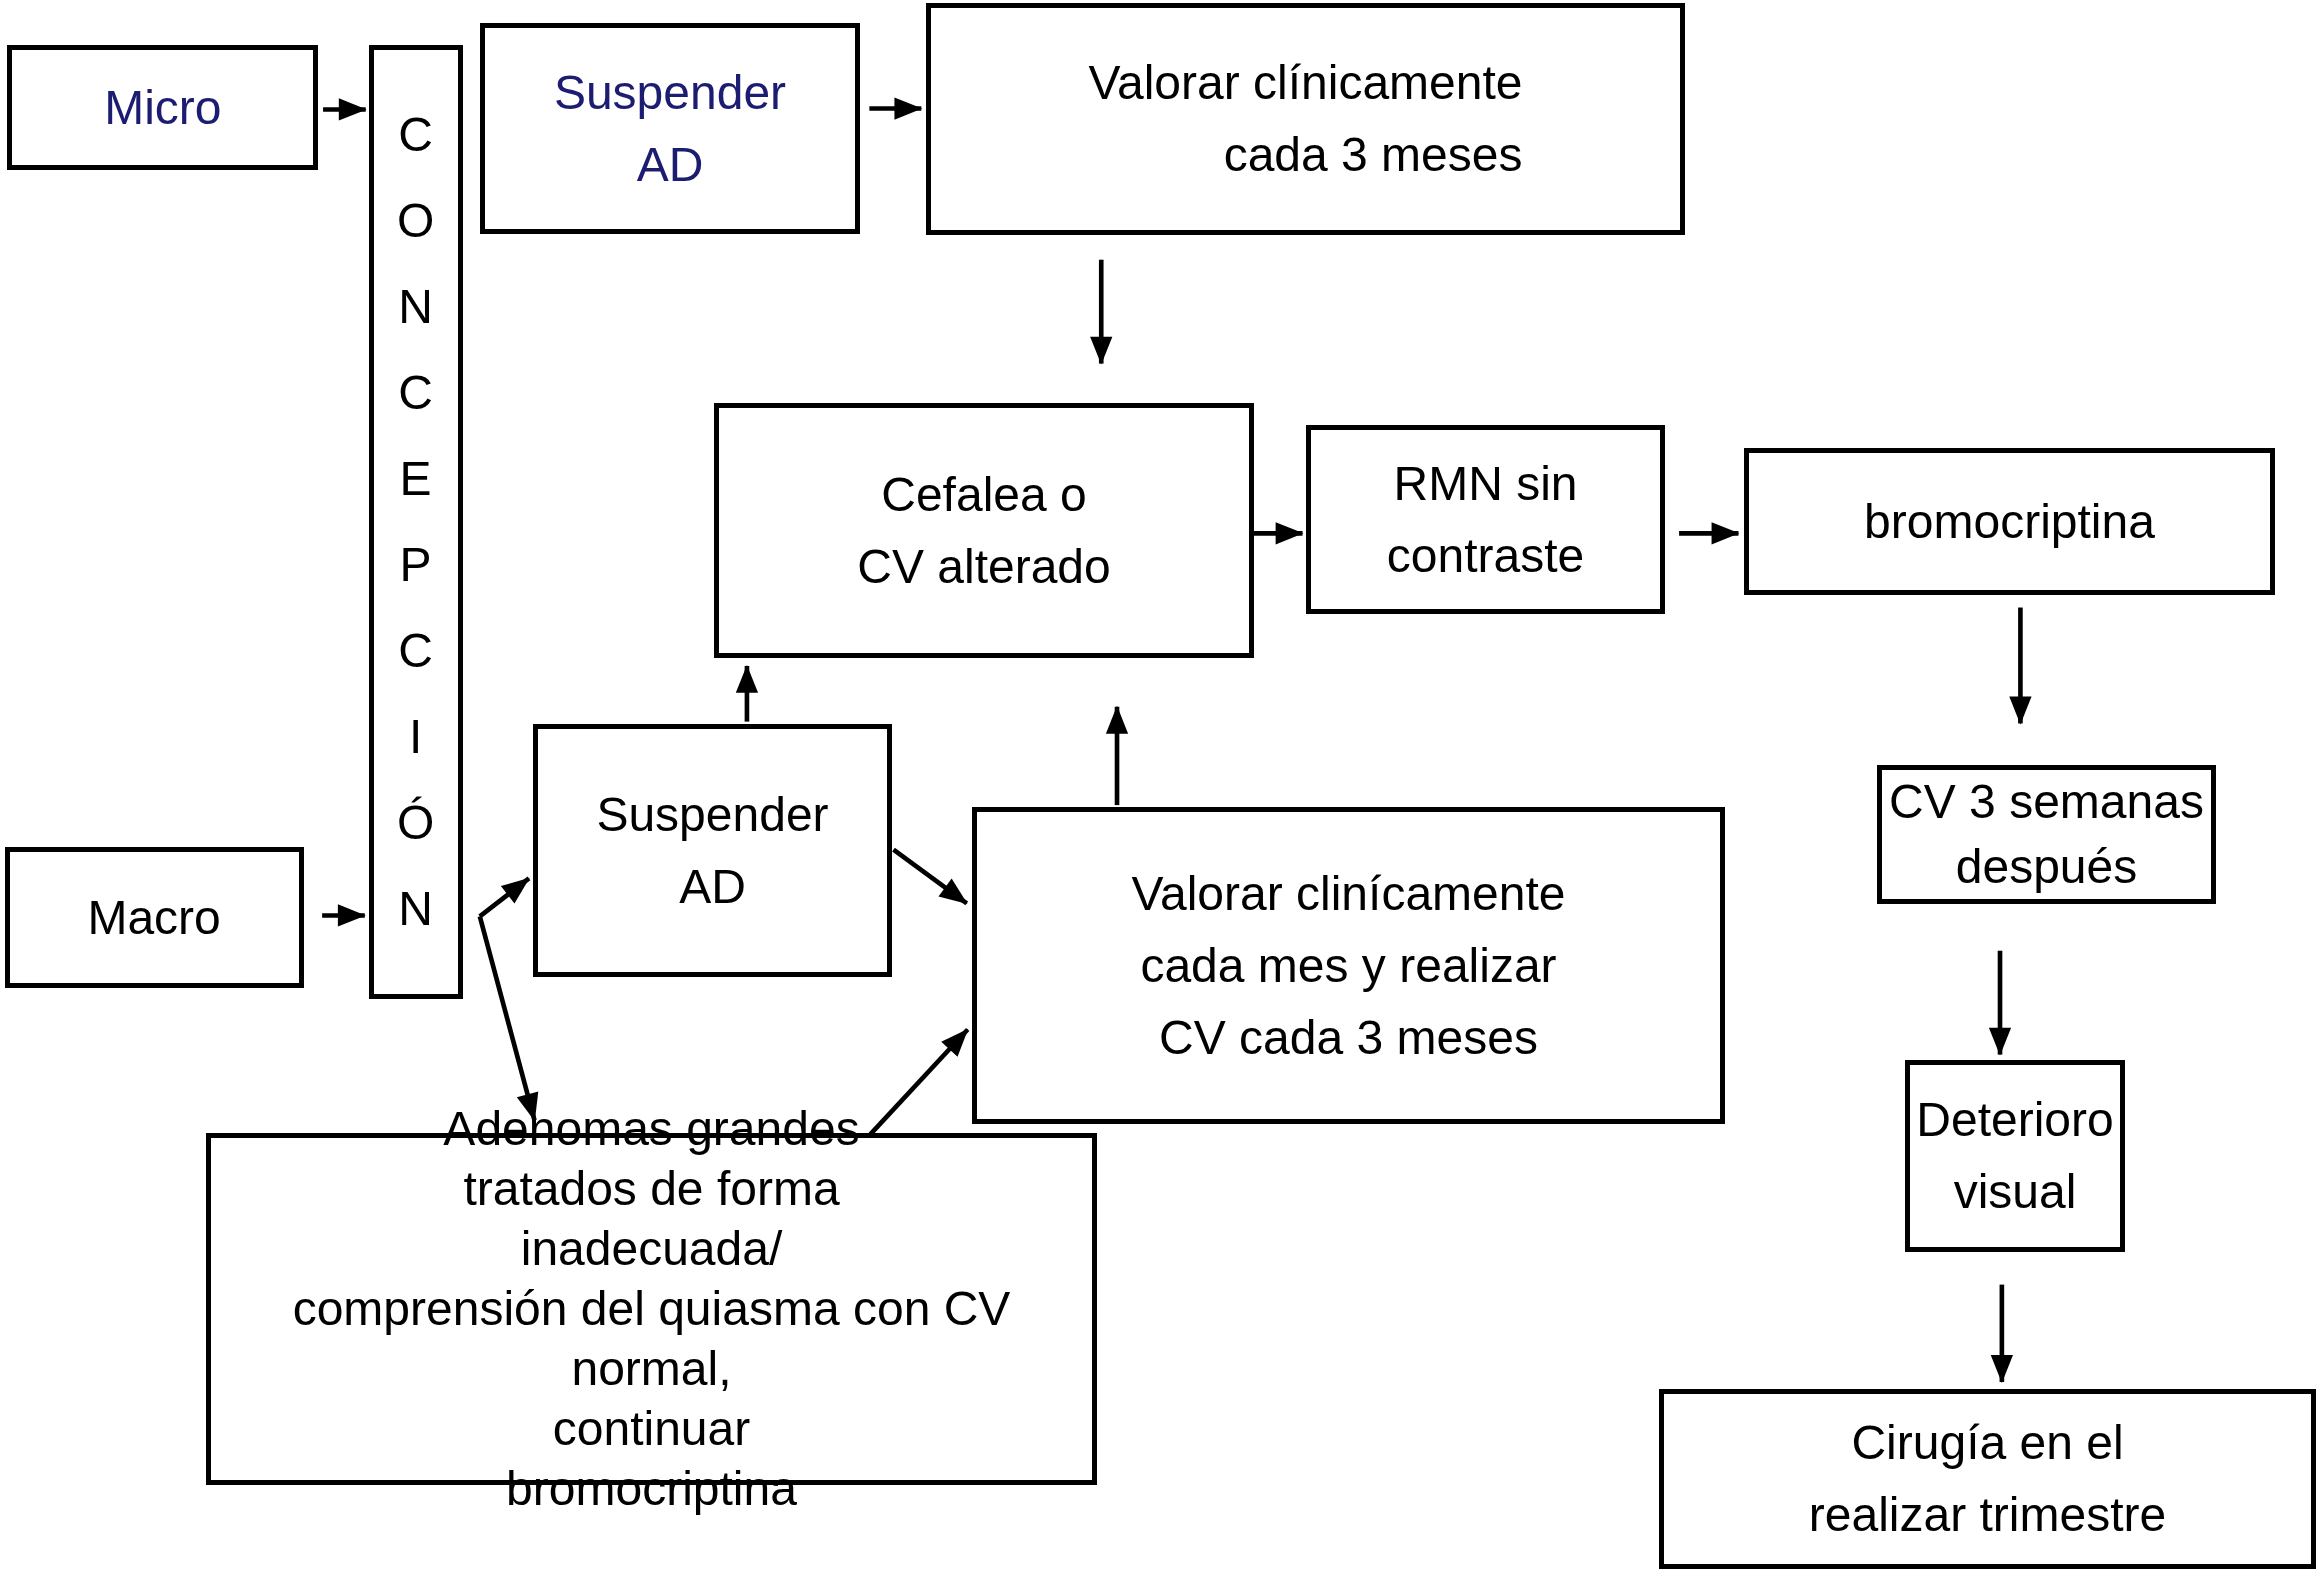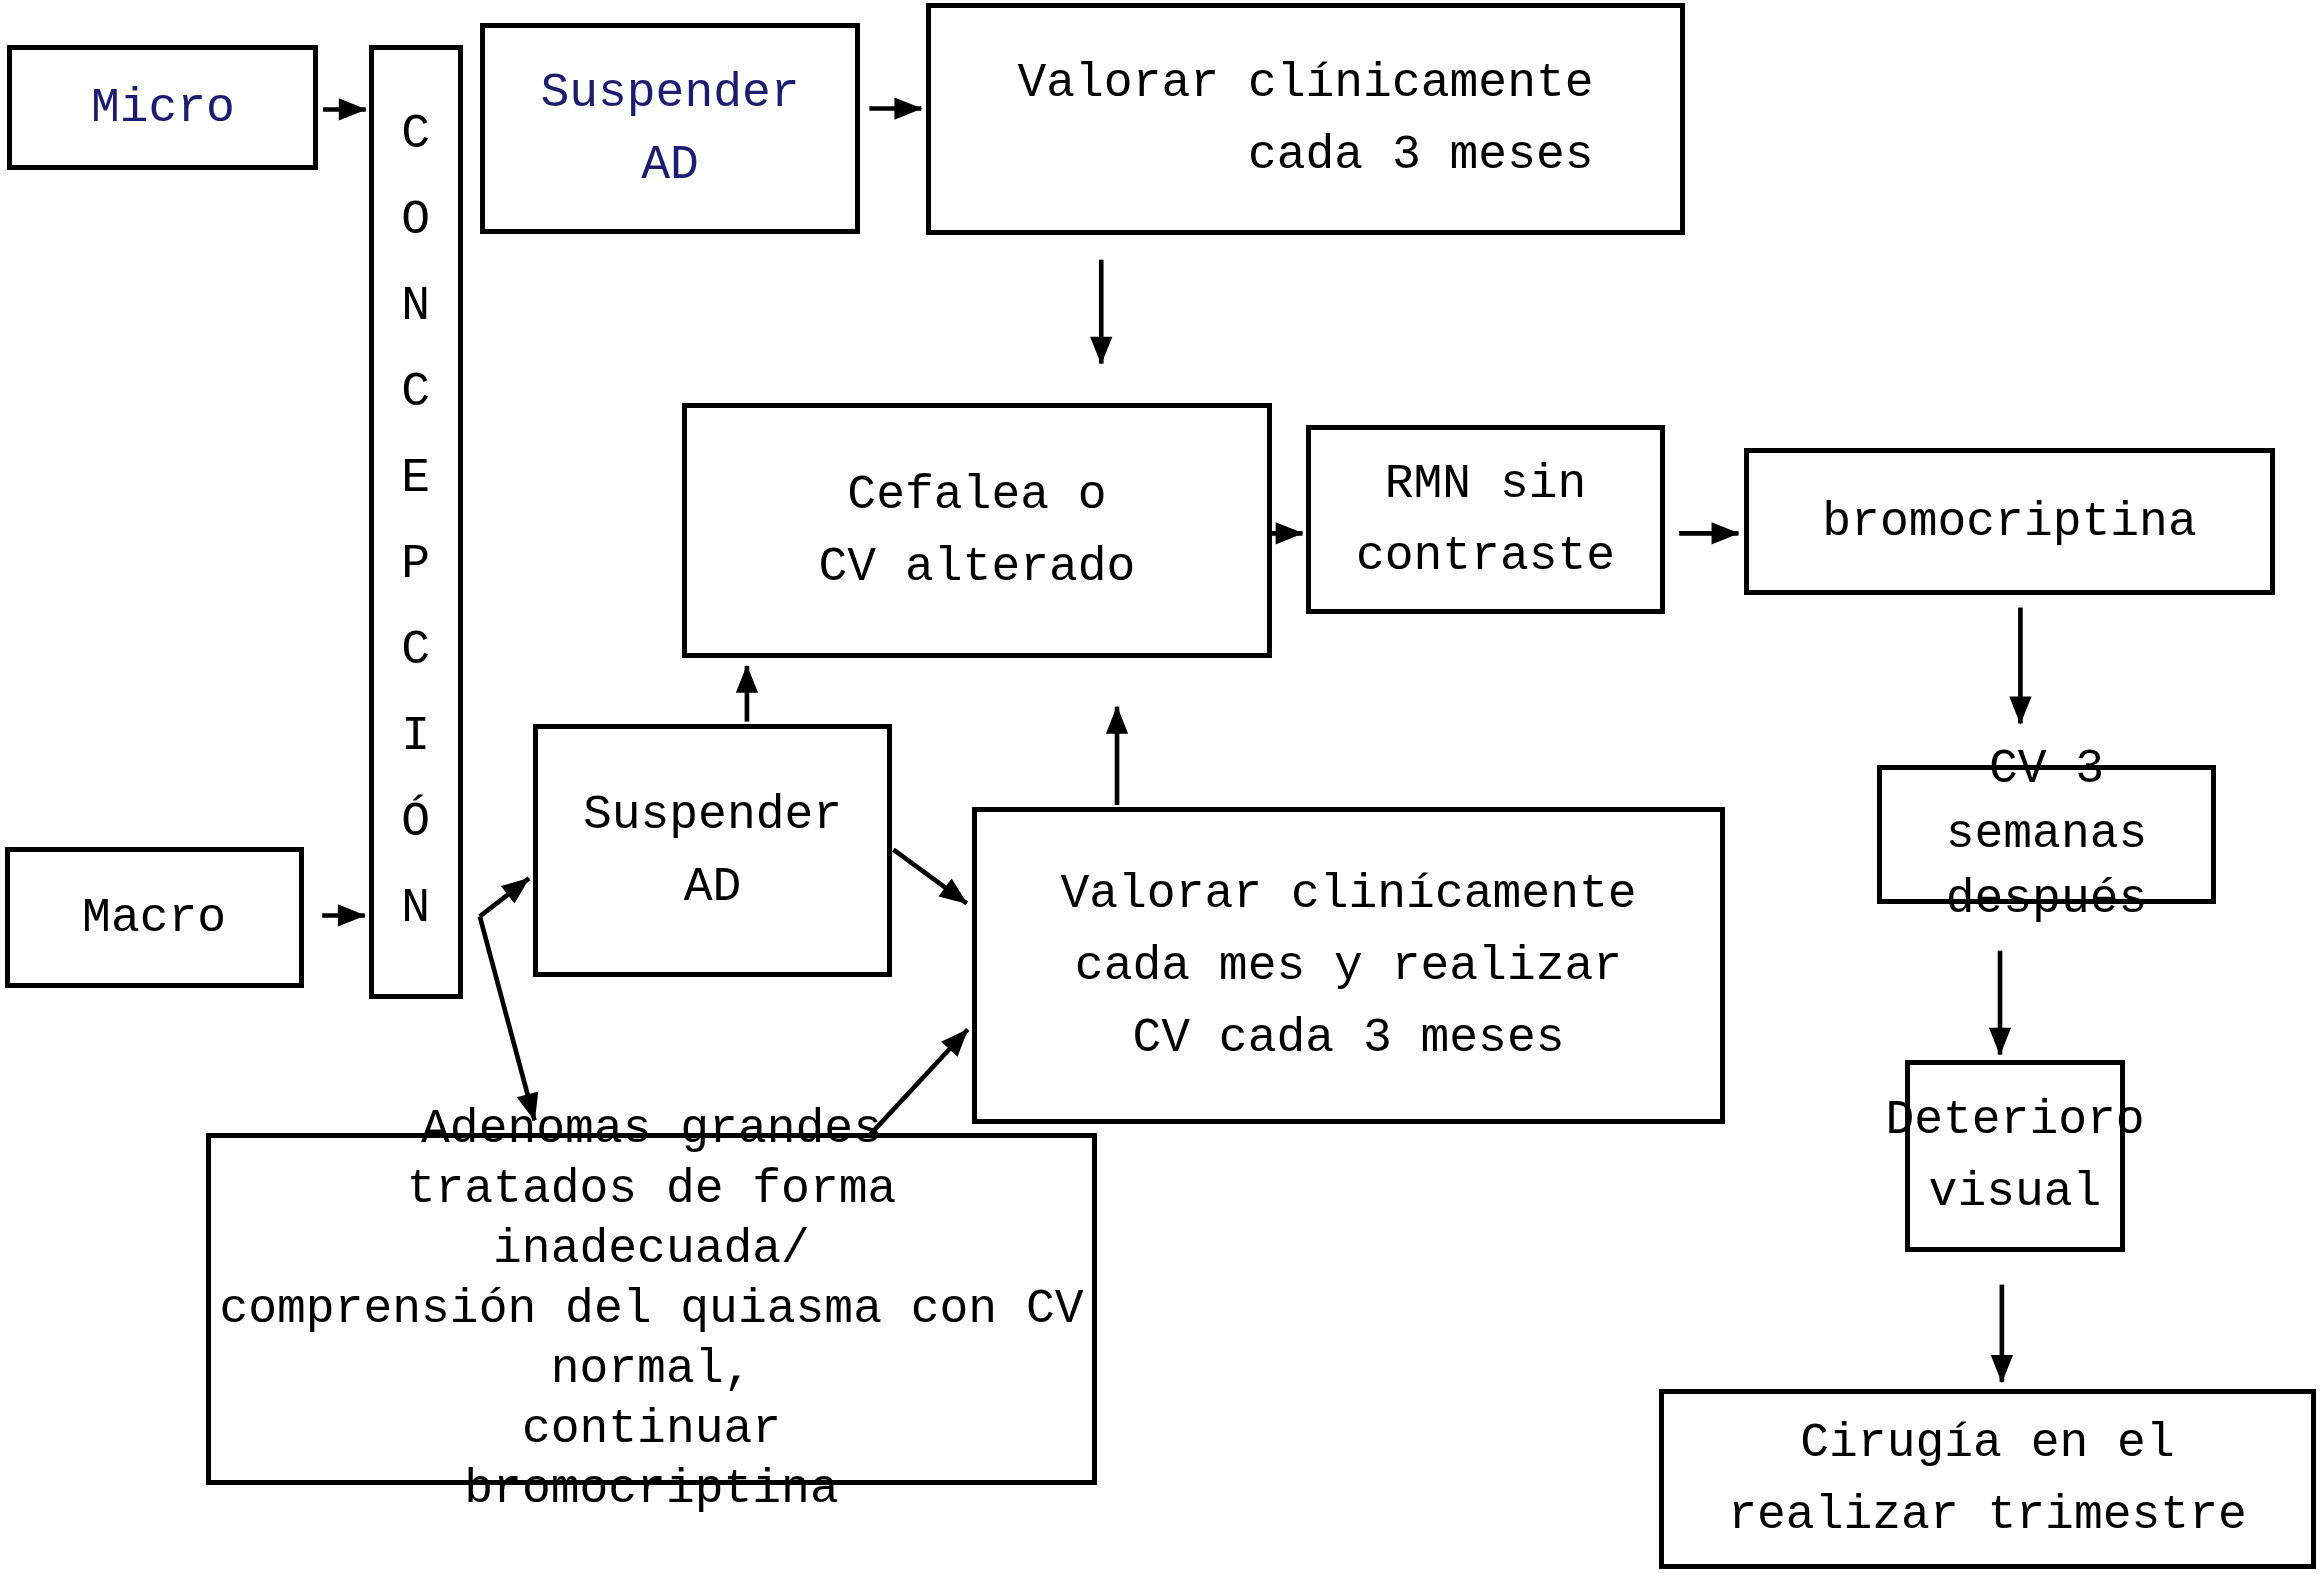--- a/index.html
+++ b/index.html
@@ -1,21 +1,21 @@
 <!DOCTYPE html>
 <html style="font-size:15px"><head>
 <meta charset="utf-8">
 <style>
   html, body { margin: 0; padding: 0; background: #ffffff; }
   .canvas {
     position: relative;
     width: 2324px;
     height: 1574px;
     background: #ffffff;
-    font-family: Liberation Mono, monospace;
+    font-family: Liberation Sans, sans-serif;
     overflow: hidden;
   }
   .node {
     position: absolute;
     box-sizing: border-box;
     border: 5.6px solid #000000;
     background: #ffffff;
     display: flex;
     align-items: center;
     justify-content: center;
@@ -87,21 +87,21 @@
   <div class="node" style="left:480px; top:23px; width:380px; height:211px;">
     <span class="label navy">Suspender
 AD</span>
   </div>
 
   <div class="node" style="left:926px; top:2.8px; width:759px; height:232px;text-align:right;">
     <span class="label">Valorar clínicamente
 cada 3 meses</span>
   </div>
 
-  <div class="node" style="left:682px; top:403px; width:590px; height:255px;">
+  <div class="node" style="left:714px; top:403px; width:540px; height:255px;">
     <span class="label">Cefalea o
 CV alterado</span>
   </div>
 
   <div class="node" style="left:1306px; top:425px; width:359px; height:189px;">
     <span class="label">RMN sin
 contraste</span>
   </div>
 
   <div class="node" style="left:1744px; top:448px; width:531px; height:147px;">

